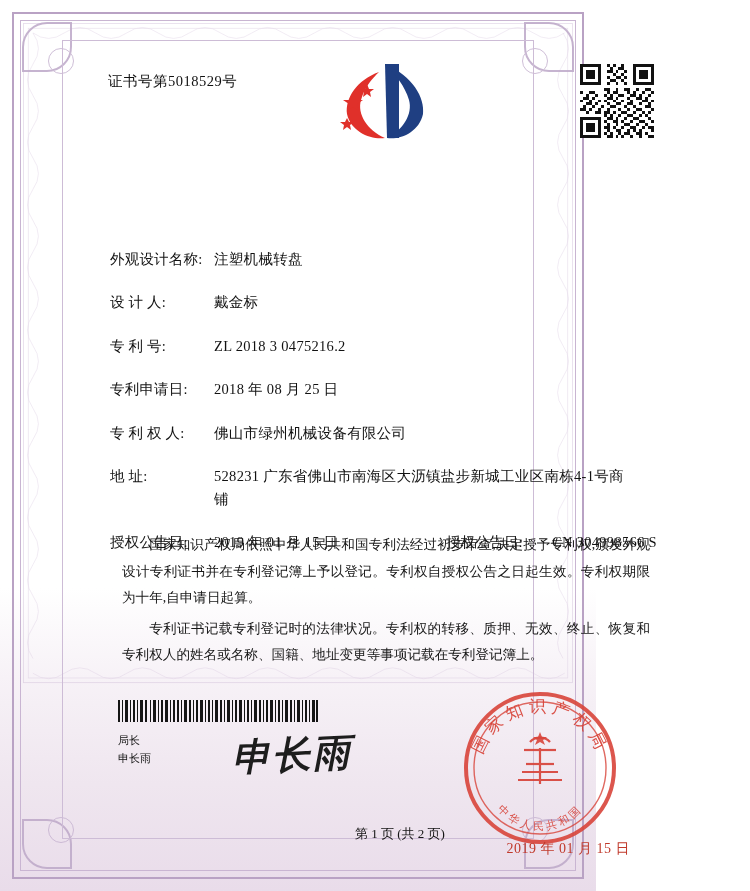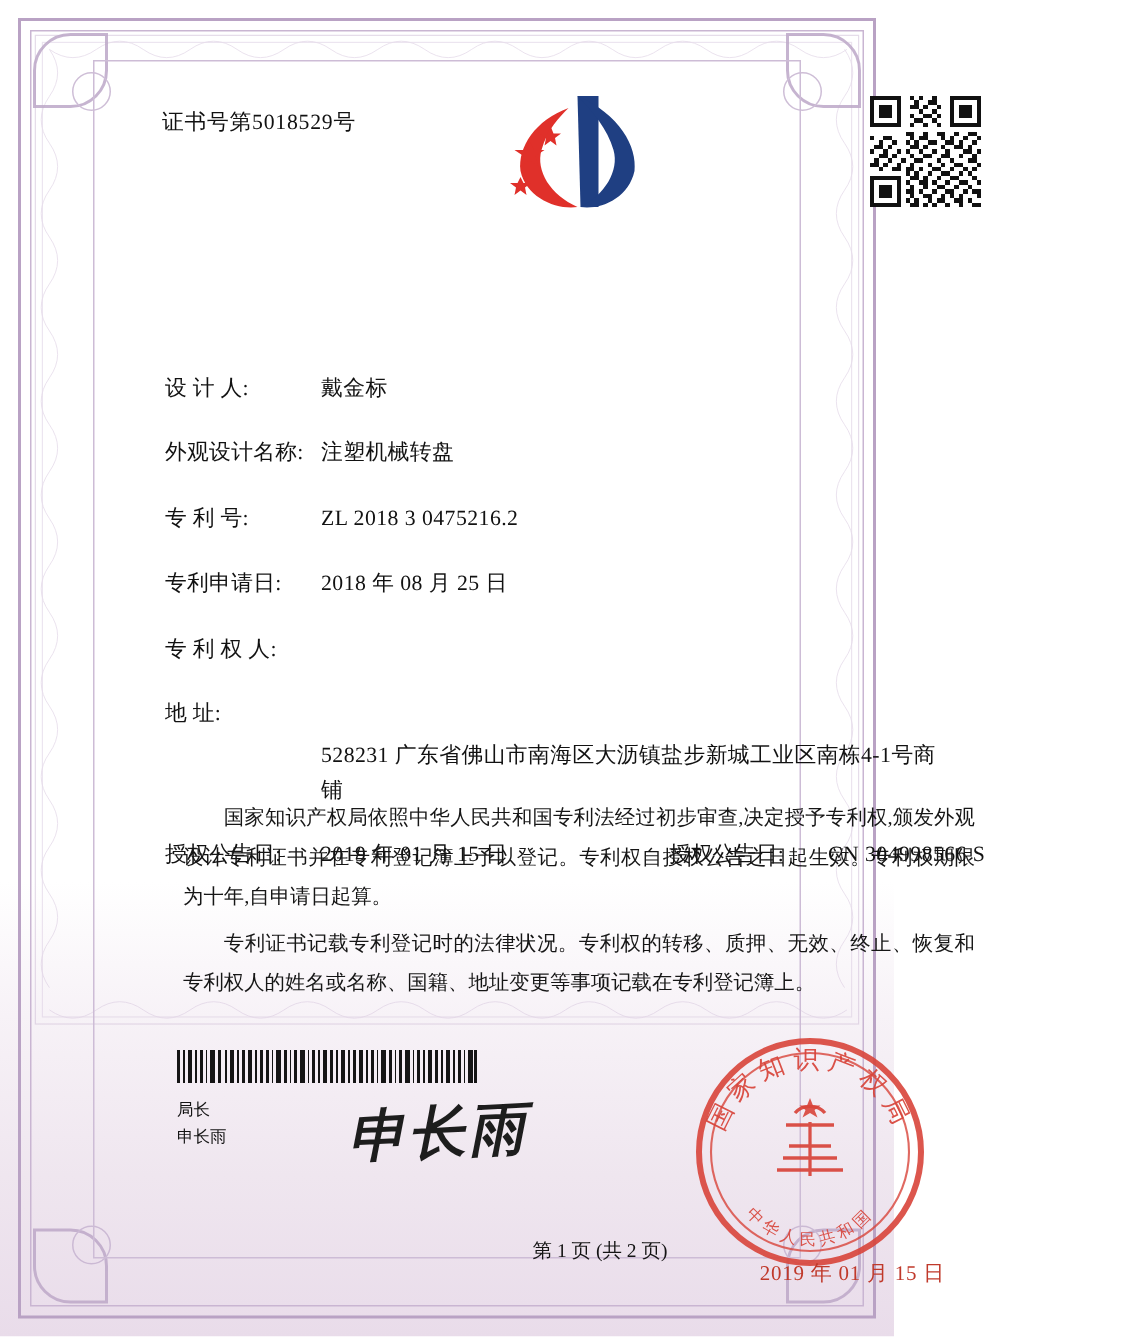--- a/index.html
+++ b/index.html
@@ -152,21 +152,20 @@
     flex: 0 0 104px;
     letter-spacing: 0.2px;
     white-space: nowrap;
   }
   .field-value {
     flex: 1 1 auto;
     letter-spacing: 0.3px;
   }
   .field-value.wrap {
     max-width: 410px;
-    margin-top: 28px;
   }
 
   .field-row.dual .field-value {
     flex: 0 0 auto;
     width: 232px;
   }
   .field-row.dual .field-label2 {
     width: 106px;
     flex: 0 0 106px;
     white-space: nowrap;
@@ -435,41 +434,42 @@
           <rect x="17" y="24" width="1" height="1"></rect>
           <rect x="20" y="24" width="1" height="1"></rect>
           <rect x="23" y="24" width="2" height="1"></rect>
       </g>
     </svg>
 
 
     <div class="fields">
 
       <div class="field-row">
+        <div class="field-label">外观设计名称:</div>
+        <div class="field-value">注塑机械转盘</div>
+      </div>
+
+      <div class="field-row">
         <div class="field-label">设 计 人:</div>
         <div class="field-value">戴金标</div>
-      </div>
-
-      <div class="field-row">
-        <div class="field-label">外观设计名称:</div>
-        <div class="field-value">注塑机械转盘</div>
       </div>
 
       <div class="field-row">
         <div class="field-label">专 利 号:</div>
         <div class="field-value">ZL 2018 3 0475216.2</div>
       </div>
 
       <div class="field-row">
         <div class="field-label">专利申请日:</div>
         <div class="field-value">2018 年 08 月 25 日</div>
       </div>
 
       <div class="field-row">
         <div class="field-label">专 利 权 人:</div>
+        <div class="field-value">佛山市绿州机械设备有限公司</div>
       </div>
 
       <div class="field-row">
         <div class="field-label">地 址:</div>
         <div class="field-value wrap">528231 广东省佛山市南海区大沥镇盐步新城工业区南栋4-1号商铺</div>
       </div>
 
       <div class="field-row dual">
         <div class="field-label">授权公告日:</div>
         <div class="field-value">2019 年 01 月 15 日</div>

